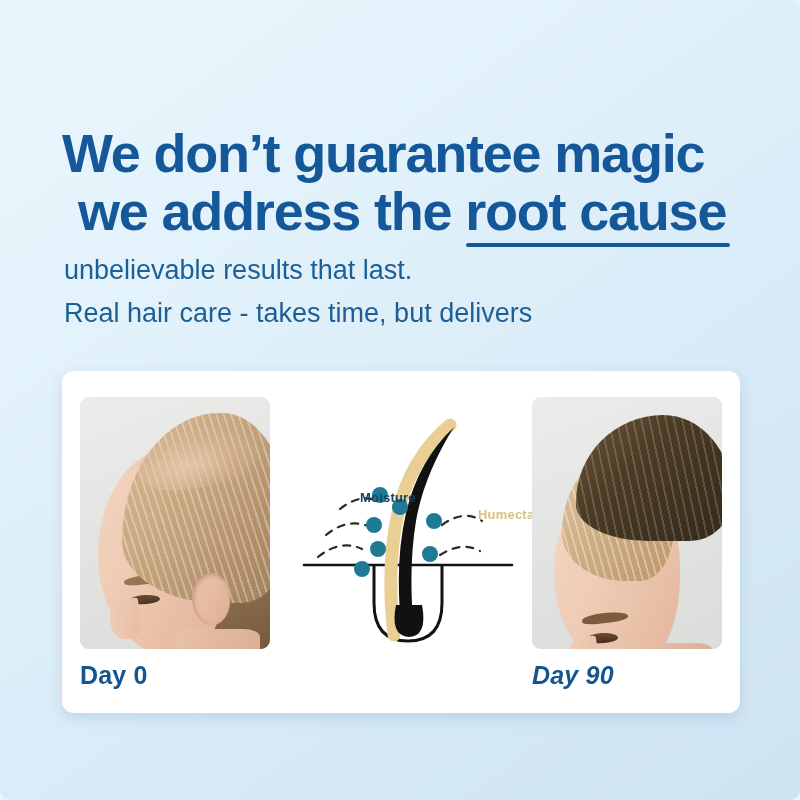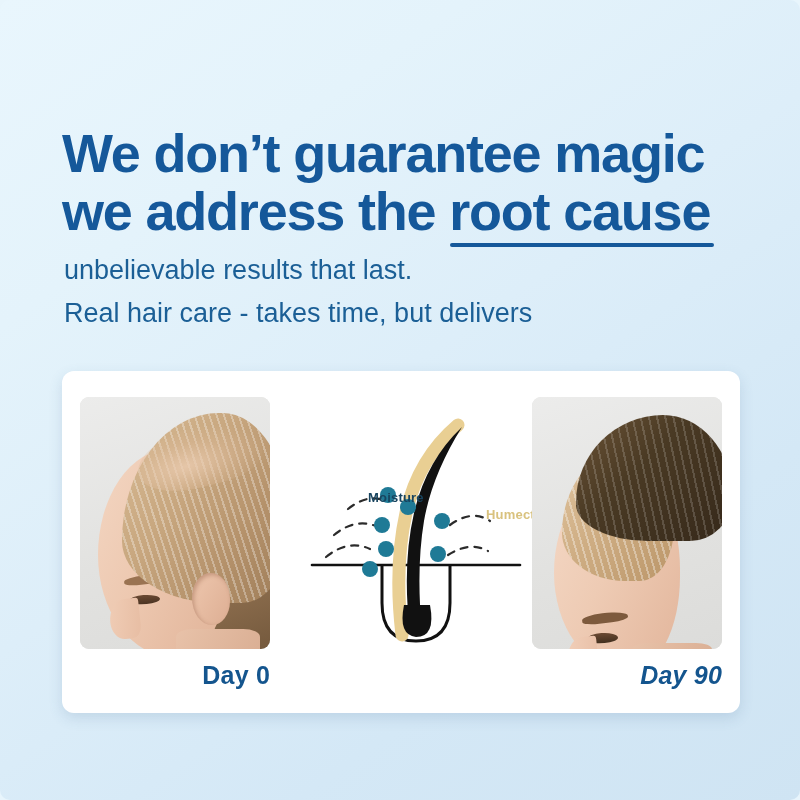--- a/index.html
+++ b/index.html
@@ -37,21 +37,21 @@
     width: 700px;
     color: #15589a;
     font-family: "Liberation Sans", sans-serif;
     font-weight: bold;
     font-size: 54px;
     line-height: 58px;
     letter-spacing: -1.2px;
     white-space: nowrap;
   }
   .headline .line1 { display: block; }
-  .headline .line2 { display: block; }
+  .headline .line2 { display: block; margin-left: 16px; }
   .underlined {
     position: relative;
     display: inline-block;
   }
   .underlined::after {
     content: "";
     position: absolute;
     left: 1px;
     right: -4px;
     bottom: -7px;
@@ -94,21 +94,21 @@
     overflow: hidden;
     background: #e3e3e1;
   }
   .photo-frame.left  { left: 18px; }
   .photo-frame.right { right: 18px; }
 
   .caption {
     position: absolute;
     top: 290px;
     width: 190px;
-    text-align: right;
+    text-align: left;
     color: #14558e;
     font-size: 25px;
     font-weight: bold;
     letter-spacing: 0.2px;
   }
   .caption.left  { left: 18px; }
   .caption.right { right: 18px; font-style: italic; }
 
   
   .portrait { position: absolute; inset: 0; }
@@ -225,21 +225,21 @@
   }
   .p90 .neck {
     left: 100px; top: 246px; width: 80px; height: 32px;
     border-radius: 20% 20% 0 0;
     background: linear-gradient(120deg,#e8c2a9,#d9ad92);
   }
 
   
   .diagram {
     position: absolute;
-    left: 228px;
+    left: 220px;
     top: 26px;
     width: 252px;
     height: 252px;
   }
   .diagram svg { display: block; width: 100%; height: 100%; }
 
   .lbl-moisture {
     position: absolute;
     left: 78px; top: 93px;
     color: #17445f;

